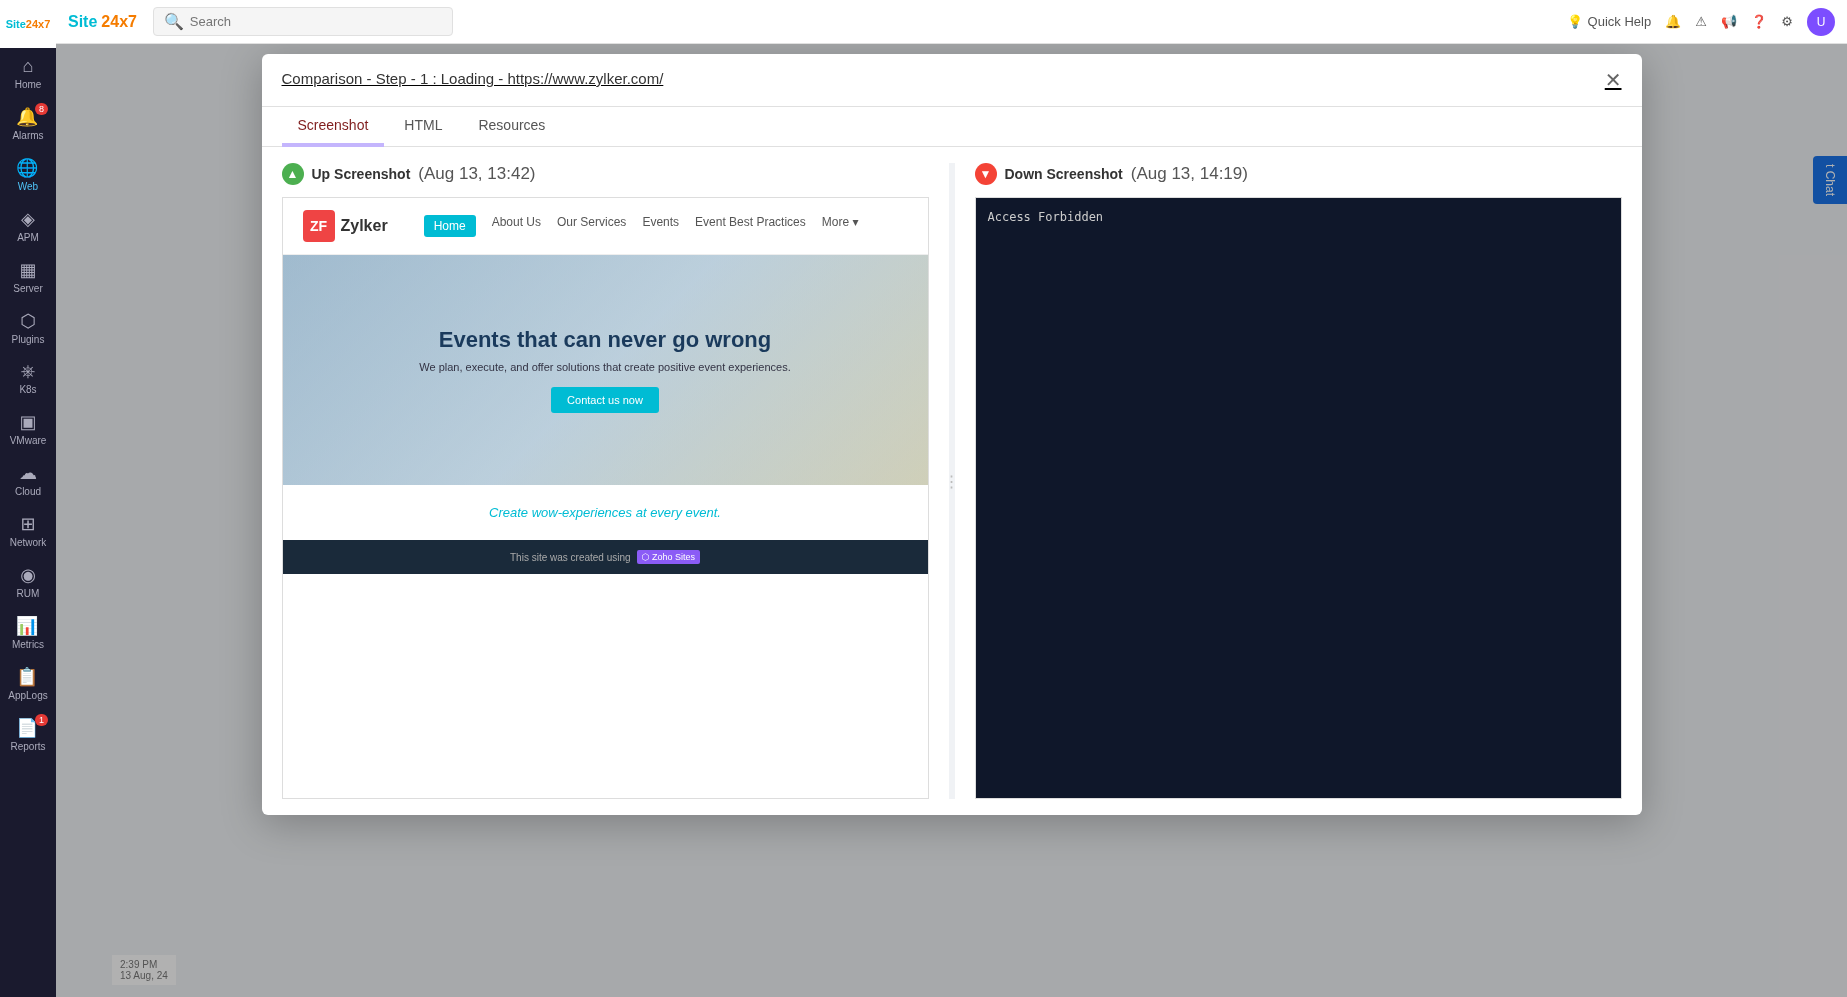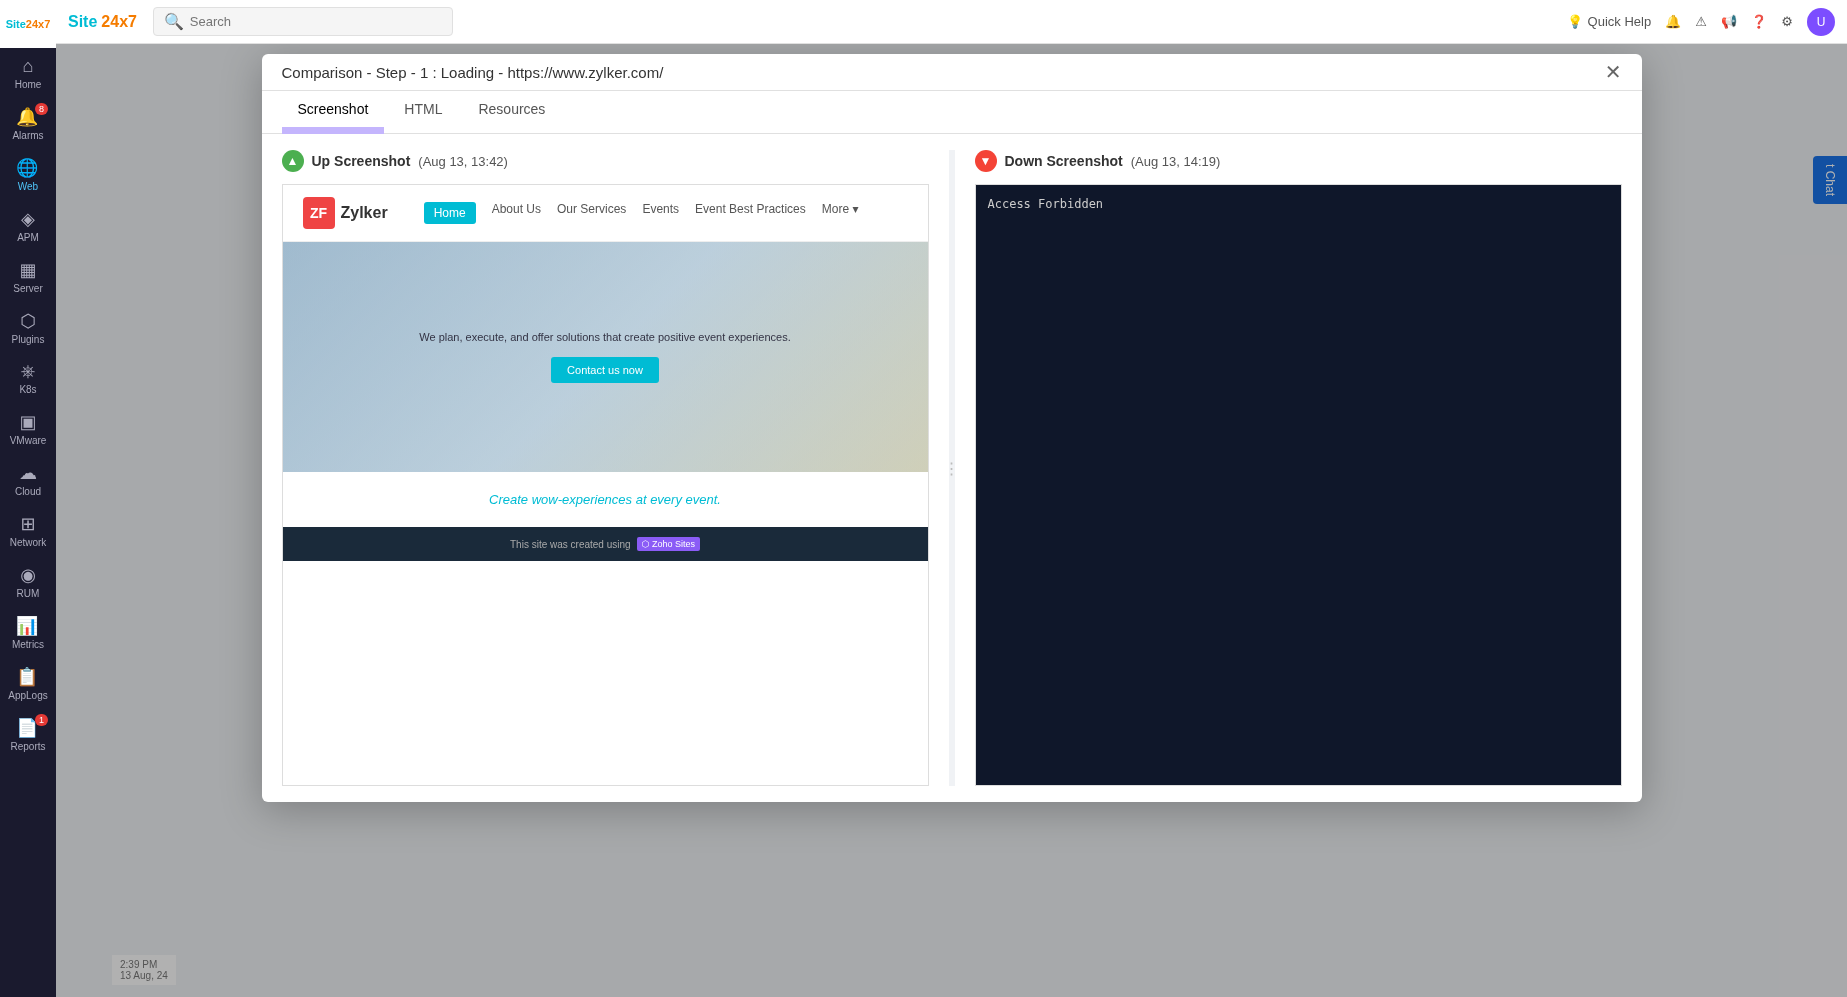--- a/index.html
+++ b/index.html
@@ -126,24 +126,24 @@
       border-radius: 6px;
       width: 1380px;
       max-height: 960px;
       box-shadow: 0 8px 40px rgba(0,0,0,0.25);
       display: flex;
       flex-direction: column;
       overflow: hidden;
     }
     .modal-header {
       display: flex;
-      align-items: center;
       justify-content: space-between;
-      padding: 8px 20px;
+      padding: 16px 20px;
       border-bottom: 1px solid #e0e0e0;
+      text-decoration: underline;
     }
     .modal-title {
       font-size: 15px;
       color: #333;
       font-weight: 400;
     }
     .modal-close {
       background: none;
       border: none;
       font-size: 20px;
@@ -161,22 +161,22 @@
     }
     .tab {
       padding: 10px 16px;
       font-size: 14px;
       color: #555;
       cursor: pointer;
       border-bottom: 2px solid transparent;
       margin-bottom: -1px;
     }
     .tab.active {
-      color: #000000;
-      border-bottom: 7px solid #c4b5fd;
+      color: #7f1d1d;
+      border-bottom: 4px solid #c4b5fd;
       font-weight: 500;
     }
 
     
     .screenshots-area {
       display: flex;
       padding: 16px 20px;
       gap: 20px;
       flex: 1;
       overflow: auto;
@@ -208,21 +208,21 @@
     .status-icon-down {
       width: 22px; height: 22px;
       background: #f44336;
       border-radius: 50%;
       display: flex; align-items: center; justify-content: center;
       color: #fff;
       font-size: 12px;
       font-weight: bold;
     }
     .screenshot-label .label-text { font-weight: 600; }
-    .screenshot-label .label-date { font-weight: 400; font-size: 13px; color: #555; }
+    .screenshot-label .label-date { font-weight: 400; font-size: 17px; color: #555; }
 
     .screenshot-img-container {
       border: 1px solid #ddd;
       overflow: hidden;
       background: #fff;
       flex: 1;
     }
 
     
     .zylker-site {
@@ -520,20 +520,21 @@
                   <span class="zylker-nav-link">About Us</span>
                   <span class="zylker-nav-link">Our Services</span>
                   <span class="zylker-nav-link">Events</span>
                   <span class="zylker-nav-link">Event Best Practices</span>
                   <span class="zylker-nav-link">More ▾</span>
                 </div>
               </div>
               <div class="zylker-hero">
                 <div class="zylker-hero-bg"></div>
                 <div class="zylker-hero-text">
+                  <h1>Events that can never go wrong</h1>
                   <p>We plan, execute, and offer solutions that create positive event experiences.</p>
                   <button class="zylker-cta">Contact us now</button>
                 </div>
               </div>
               <div class="zylker-section">
                 <em>Create wow-experiences at every event.</em>
               </div>
               <div class="zylker-footer">
                 <span>This site was created using</span>
                 <span class="zylker-footer-logo">

